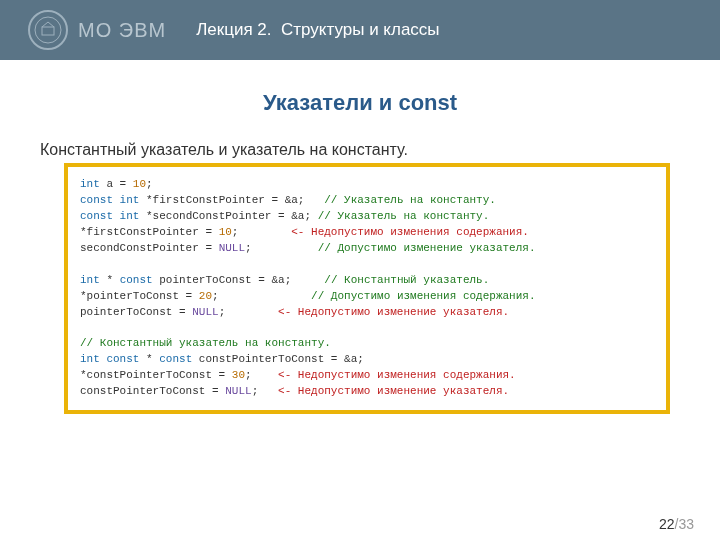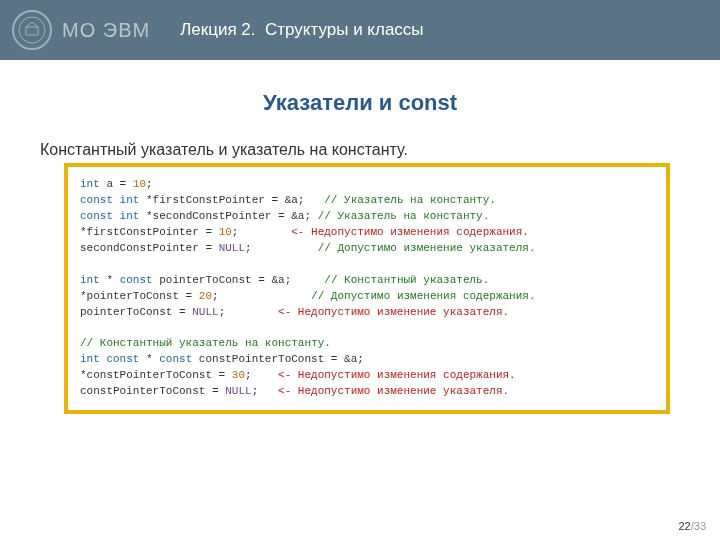--- a/index.html
+++ b/index.html
@@ -2,21 +2,21 @@
 <html><head>
   <meta charset="utf-8">
   <style>
     * { box-sizing: border-box; margin: 0; padding: 0; }
     html, body { width: 720px; height: 540px; font-family: Verdana, Tahoma, Arial, sans-serif; background: #fff; }
     .header {
       background: #5a7486;
       height: 60px;
       display: flex;
       align-items: center;
-      padding: 0 12px;
+      padding: 0 28px;
       gap: 10px;
     }
     .logo {
       width: 40px; height: 40px;
       border: 2px solid #9db0bd;
       border-radius: 50%;
       display: flex; align-items: center; justify-content: center;
       color: #9db0bd; font-size: 9px; font-weight: bold;
       flex-shrink: 0;
     }
@@ -54,22 +54,22 @@
       margin-left: 24px;
       margin-right: 10px;
     }
     .kw { color: #1a6aa8; }
     .num { color: #b56a00; }
     .nul { color: #6a4a9e; }
     .cmt { color: #1f7a1f; }
     .err { color: #c02020; }
     .pagenum {
       position: fixed;
-      bottom: 8px; right: 14px;
-      font-size: 11px;
+      bottom: 8px; right: 26px;
+      font-size: 14px;
       color: #333;
     }
     .pagenum .total { color: #999; }
   </style>
 </head>
 <body>
 
 <div class="header">
   <div class="logo">
     <svg width="30" height="30" viewBox="0 0 30 30">

